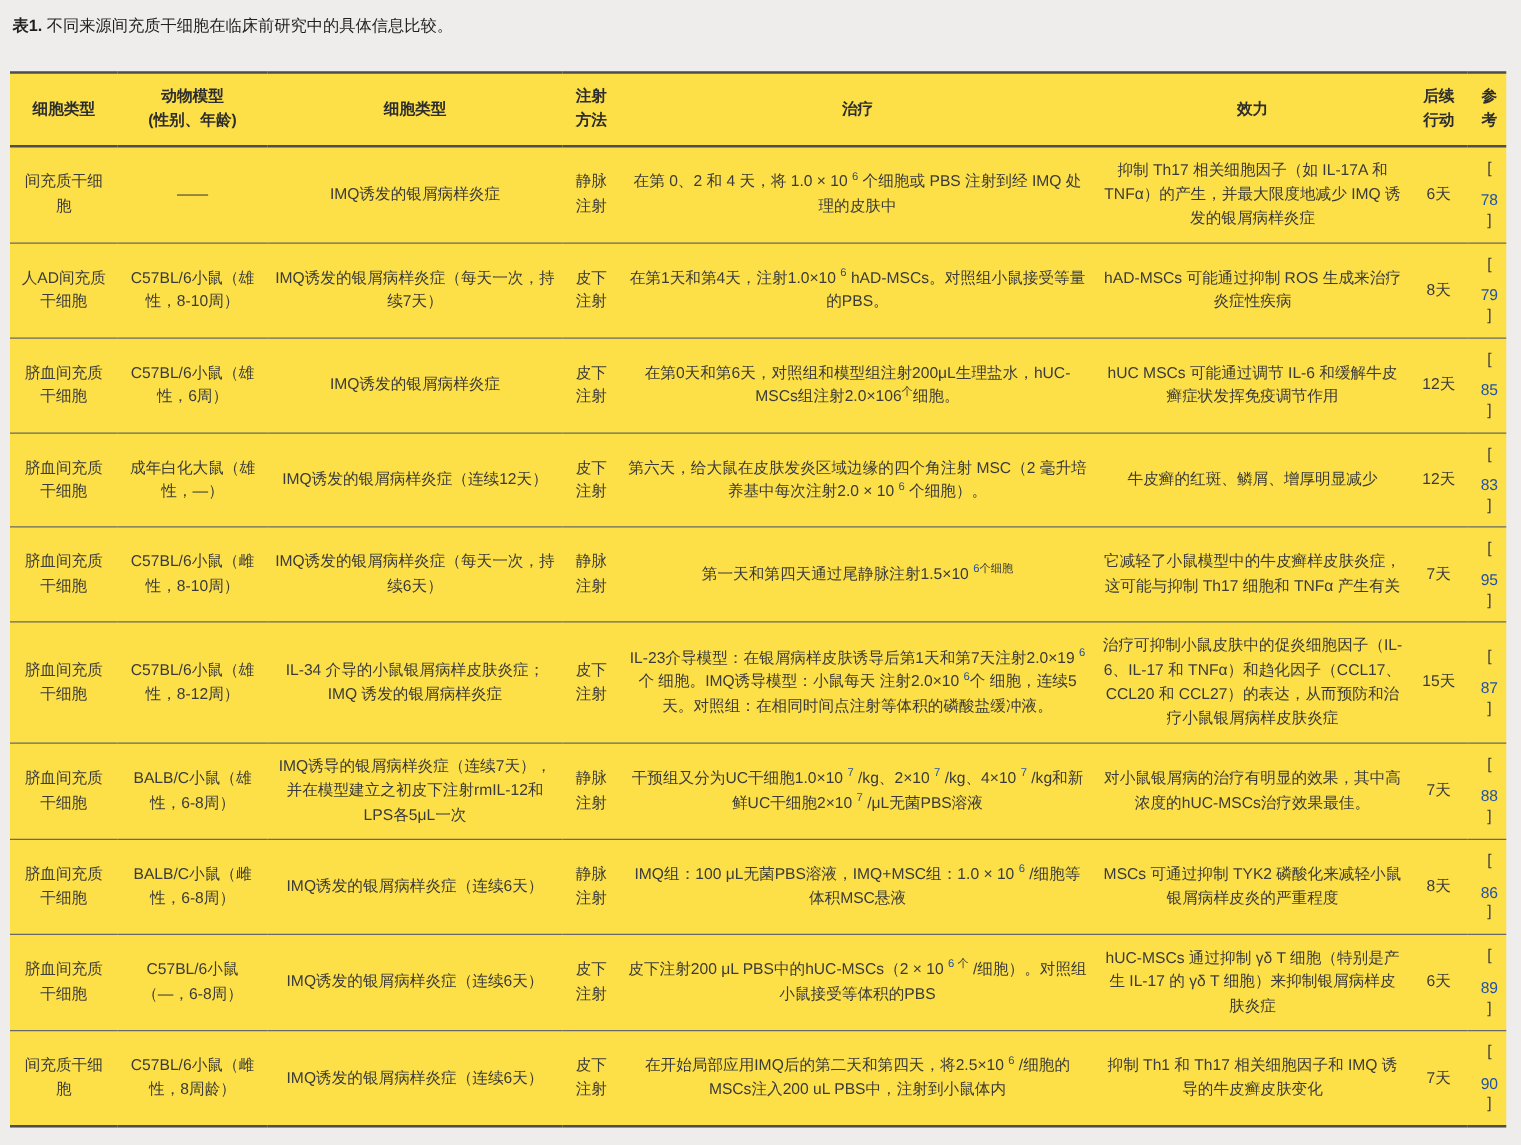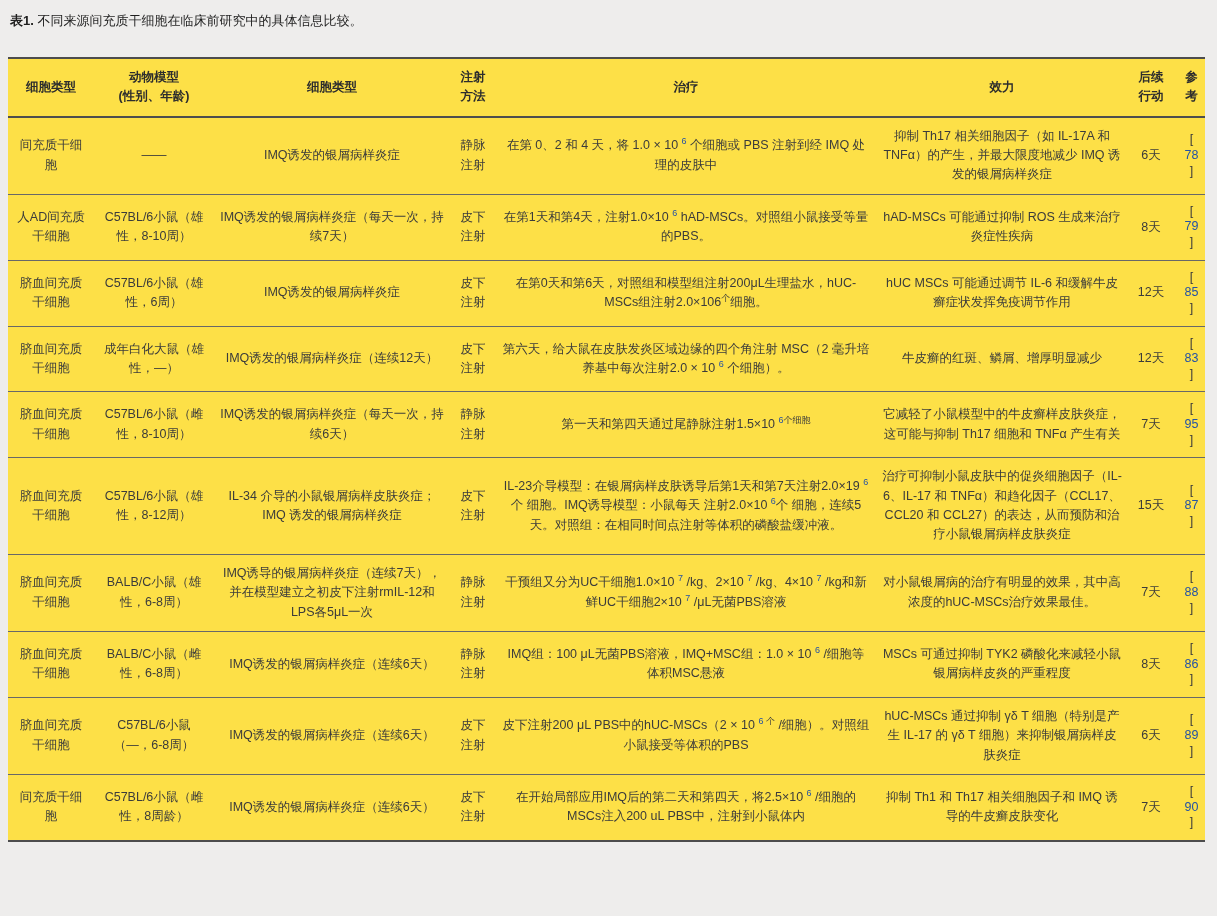--- a/index.html
+++ b/index.html
@@ -12,21 +12,21 @@
   thead tr { border-top:2px solid #4d4d4d; border-bottom:2px solid #4d4d4d; }
   tbody tr { border-bottom:1px solid #686868; }
   tbody tr:last-child { border-bottom:2px solid #4d4d4d; }
   th, td { padding:9px 6px; font-size:12.5px; line-height:1.55; text-align:center; vertical-align:middle; word-break:break-word; }
   th { font-weight:700; color:#2d2d2d; }
   col.c0 { width:86px; }  col.c1 { width:120px; } col.c2 { width:236px; }
   col.c3 { width:46px; }  col.c4 { width:380px; } col.c5 { width:252px; }
   col.c6 { width:46px; }  col.c7 { width:35px; }
   .sup { font-size:9px; vertical-align:super; line-height:1; }
   .blue { color:var(--link); }
-  .ref-num { color:var(--link); }
+  .ref-num { color:var(--link);margin-top:10px; }
   td .bk { line-height:1.25; }
 </style>
 </head>
 <body>
 
 <div class="page">
   <div class="table-title">
     <b>表1.</b><span> 不同来源间充质干细胞在临床前研究中的具体信息比较。</span>
   </div>
   <table class="cmp">

